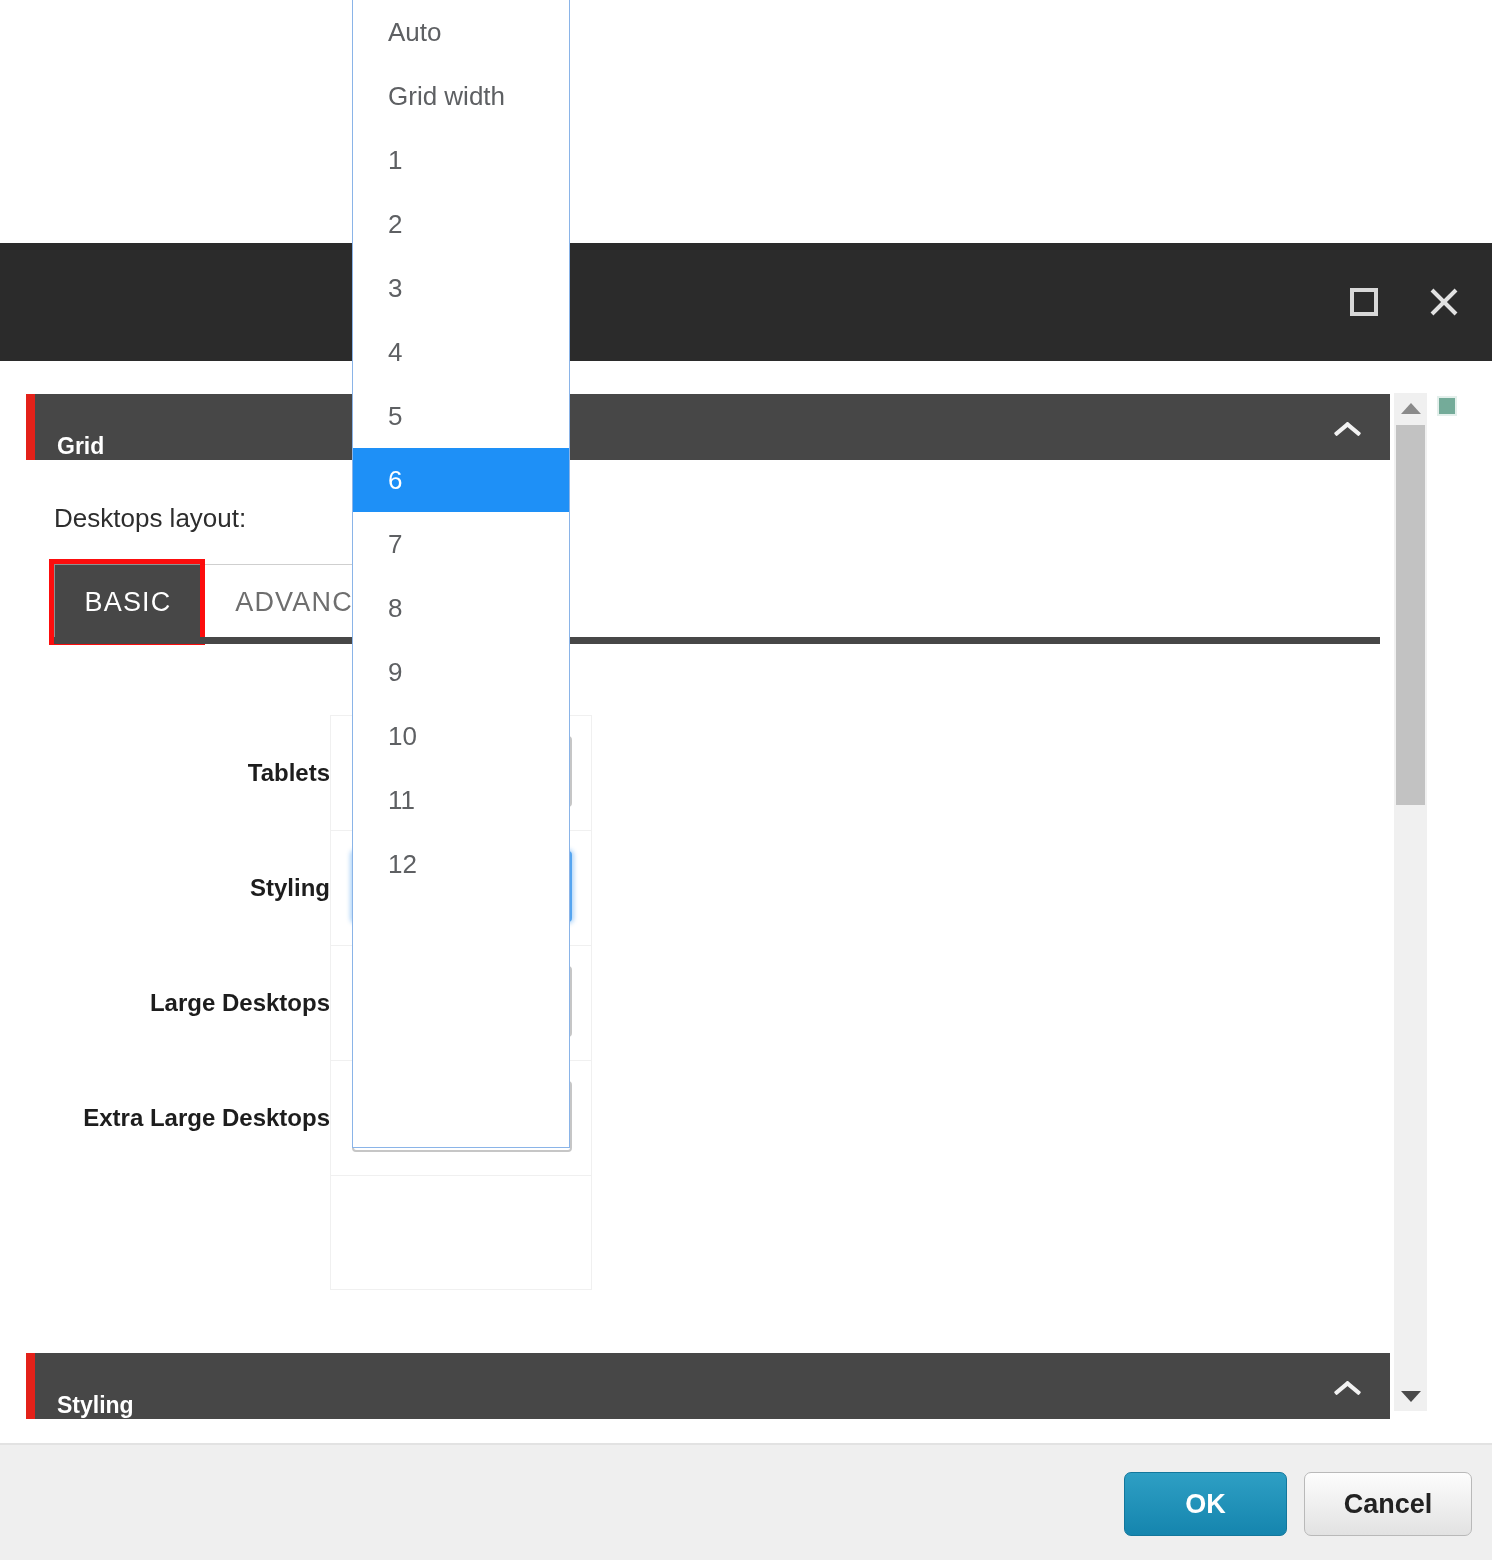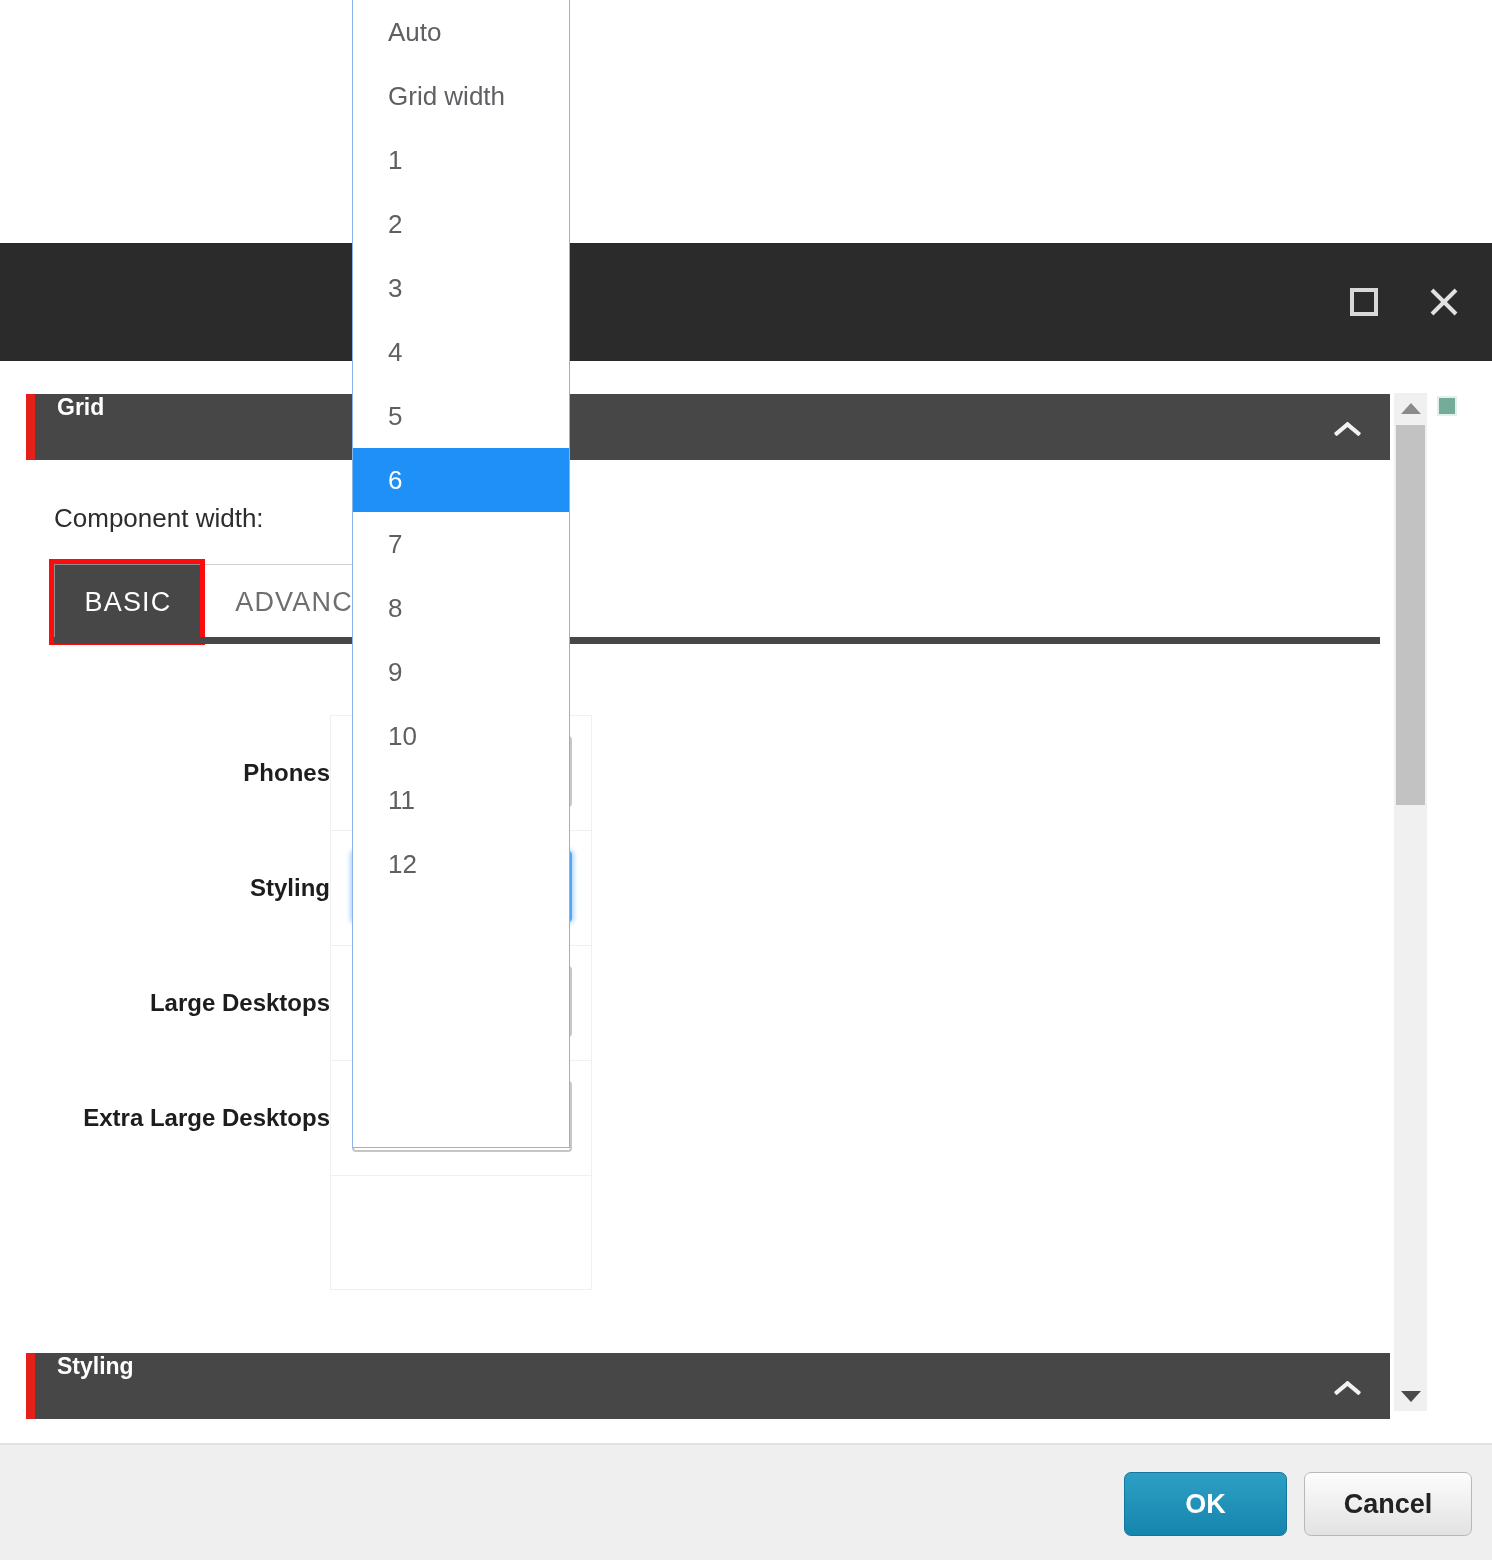--- a/index.html
+++ b/index.html
@@ -32,21 +32,21 @@
   .close-x:after  { transform: rotate(-45deg); }
 
   .modal-body {
     position: absolute; left: 0; top: 361px; width: 1492px; height: 1082px;
     background: #ffffff;
   }
 
   
   .section-header {
     position: absolute; left: 26px; width: 1364px; height: 66px;
-    background: #474747; display: flex; align-items: flex-start;
+    background: #474747; display: flex; align-items: flex-end;
   }
   .section-accent { position:absolute; left: 0; top: 0; width: 9px; height: 66px; background:#e32119; }
   .section-title { margin-left: 31px; color:#fff; font-size: 23px; font-weight: bold; }
   .chevron-up {
     position: absolute; right: 30px; top: 50%; width: 26px; height: 26px;
     margin-top: -8px;
   }
   .chevron-up:before, .chevron-up:after {
     content:''; position:absolute; top: 8px; width: 18px; height: 4px; background:#f2f2f2; border-radius:1px;
   }
@@ -184,39 +184,39 @@
   </div>
 
   <div class="modal-body">
 
     <div class="section-header" id="grid-section-header">
       <div class="section-accent"></div>
       <div class="section-title">Grid</div>
       <div class="chevron-up"></div>
     </div>
 
-    <div class="component-layout-label">Component width:</div>
+    <div class="component-layout-label">Desktops layout:</div>
 
     <div class="tabs">
       <div class="tab active">BASIC</div>
       <div class="tab inactive">ADVANCED</div>
     </div>
     <div class="tab-highlight"></div>
     <div class="tab-underline"></div>
 
     <div class="rows-outline"></div>
     <div class="row-divider" style="top:469px"></div>
     <div class="row-divider" style="top:584px"></div>
     <div class="row-divider" style="top:699px"></div>
     <div class="row-divider" style="top:814px"></div>
 
     <div class="rows">
 
       <div class="row">
-        <div class="row-label">Phones</div>
+        <div class="row-label">Tablets</div>
         <div class="row-field-cell">
           <div class="select">
             <span class="value"></span>
             <span class="caret"></span>
           </div>
         </div>
       </div>
 
 
       <div class="row">

